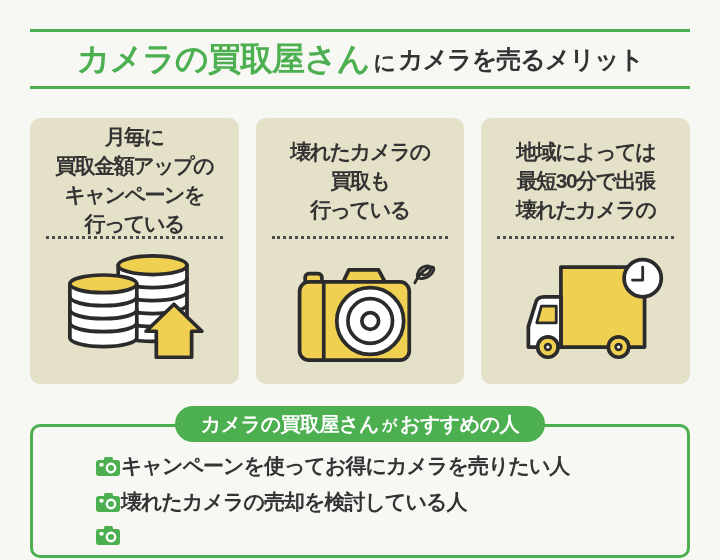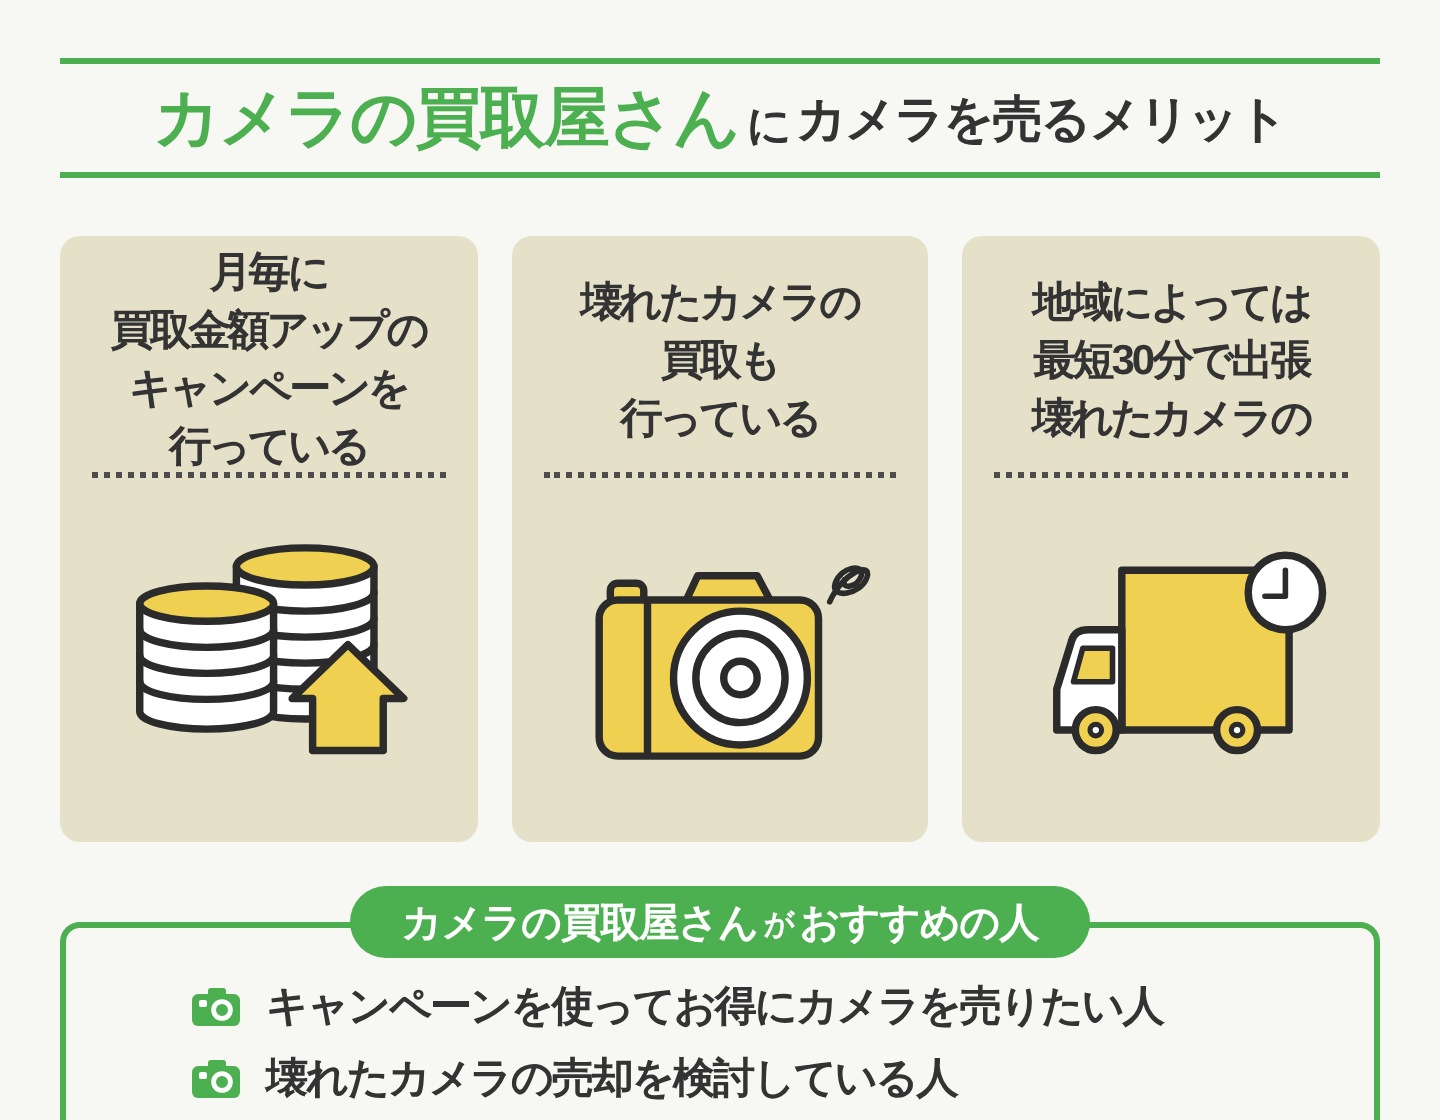--- a/index.html
+++ b/index.html
@@ -12,21 +12,21 @@
 
   
   .header{margin:29px 30px 0;height:60px;
     border-top:3px solid var(--green);border-bottom:3px solid var(--green);
     display:flex;align-items:center;justify-content:center;letter-spacing:-1px;}
   .t-green{font-size:33px;font-weight:800;color:var(--green);}
   .t-conn{font-size:22px;font-weight:800;color:var(--text);margin:8px 3px 0 4px;}
   .t-dark{font-size:25px;font-weight:800;color:var(--text);}
 
   
-  .cards{display:flex;gap:17px;margin:29px 30px 0;height:303px;}
+  .cards{display:flex;gap:17px;margin:29px 30px 0;height:266px;}
   .card{flex:1;background:var(--card_bg);border-radius:10px;
     display:flex;flex-direction:column;padding:8px 14px 8px;}
   .card-text{height:108px;display:flex;align-items:center;justify-content:center;
     text-align:center;white-space:pre-line;font-size:21px;line-height:29px;
     font-weight:700;color:var(--text);letter-spacing:-1.5px;}
   .card-divider{border-bottom:3px dotted #4c4c4c;margin:2px 2px 0;}
   .card-icon{flex:1;display:flex;align-items:center;justify-content:center;}
 
   
   .ic .st{stroke:var(--outline);stroke-width:4;stroke-linejoin:round;stroke-linecap:round;}
@@ -34,21 +34,21 @@
   .ic .thin{stroke-width:3;}
 
   
   .bottom{margin:22px 30px 0;position:relative;}
   .pill{position:relative;z-index:1;width:max-content;margin:0 auto;height:36px;
     background:var(--green);color:#fff;border-radius:19px;display:flex;
     align-items:center;padding:0 26px;font-weight:800;font-size:20px;letter-spacing:-0.5px;}
   .pill .small{font-size:15px;margin:3px 3px 0;}
   .rec-box{margin-top:-18px;height:134px;border:3px solid var(--green);
     border-radius:10px;padding:25px 10px 0 62px;}
-  .rec-item{display:flex;align-items:center;gap:12px;margin-bottom:8px;
+  .rec-item{display:flex;align-items:center;margin-bottom:8px;
     font-size:21px;font-weight:700;color:var(--text);letter-spacing:-1px;}
   .b-ic .g{fill:var(--green);} .b-ic .w{fill:#fff;}
 </style>
 </head>
 <body>
 
 <div class="header">
   <span class="t-green">カメラの買取屋さん</span>
   <span class="t-conn">に</span>
   <span class="t-dark">カメラを売るメリット</span>

